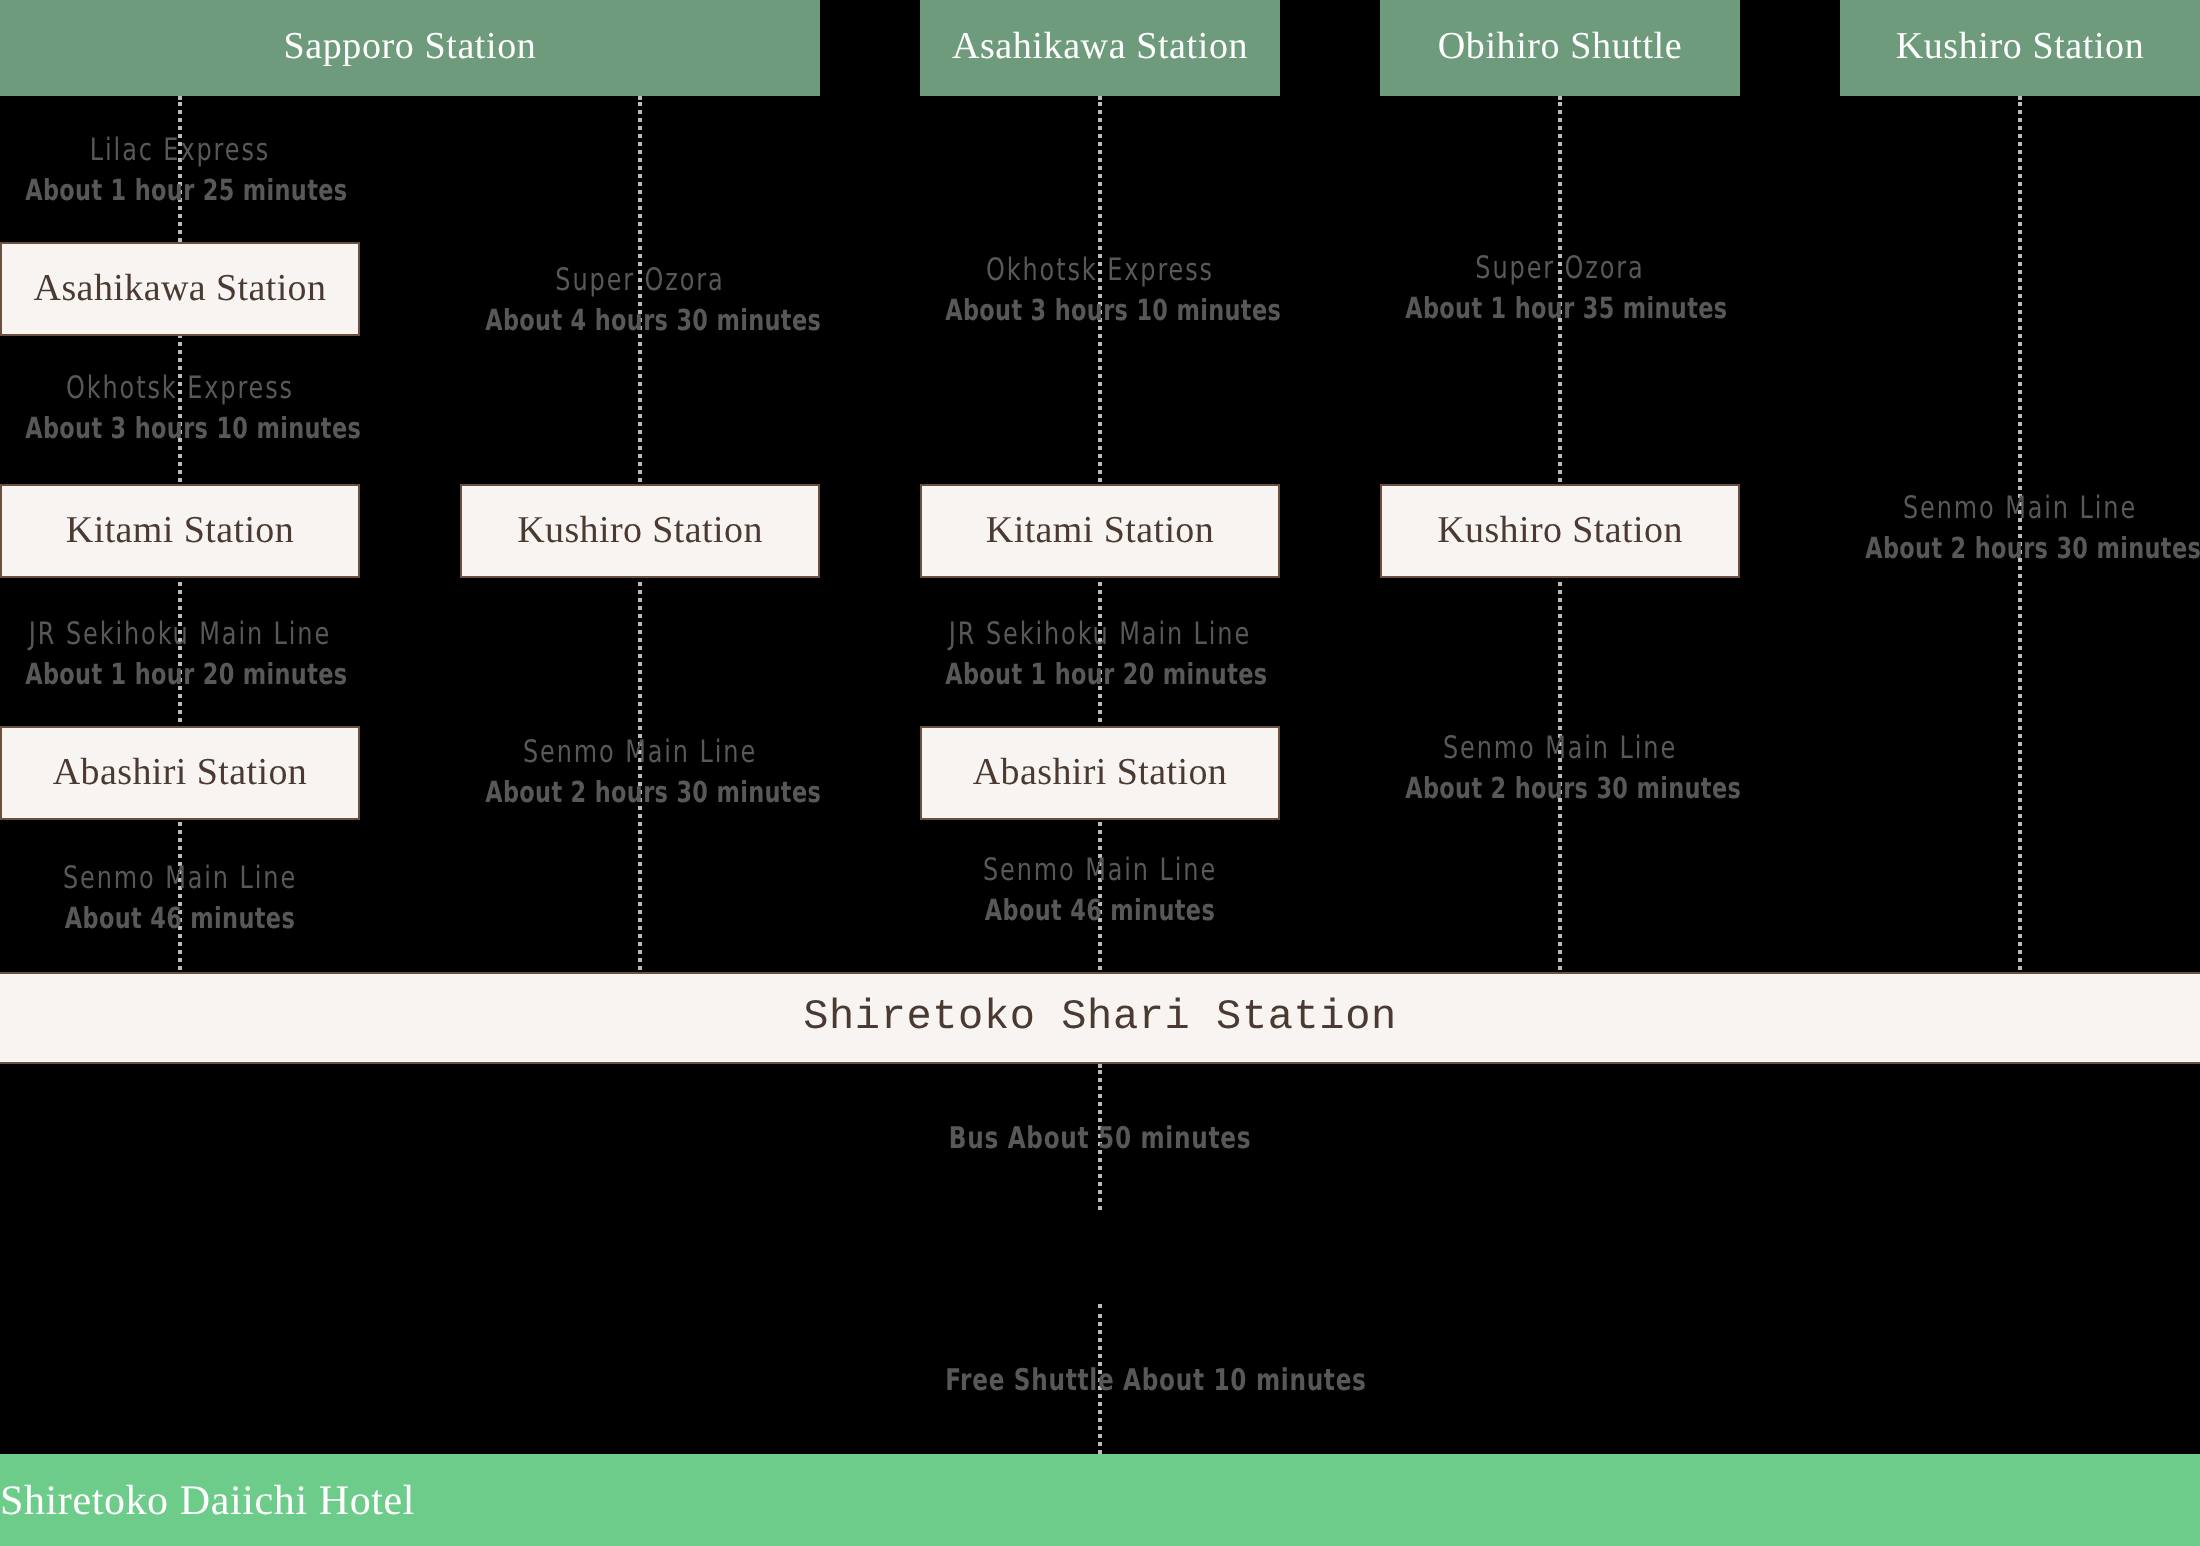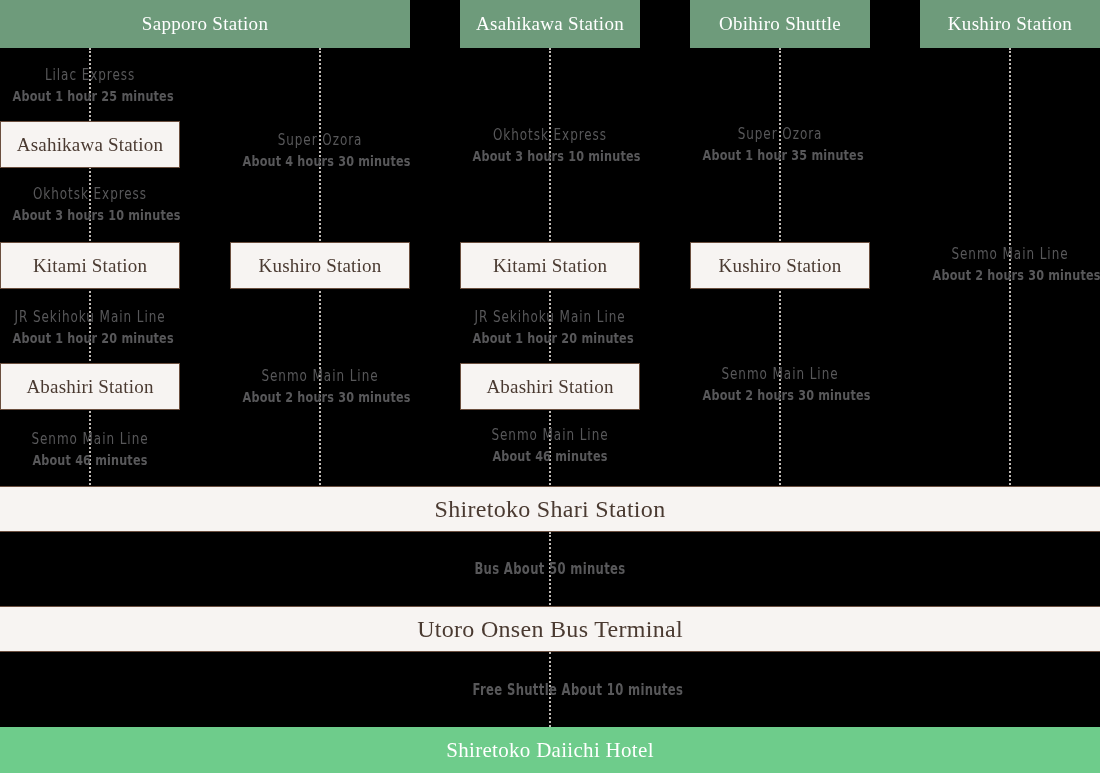--- a/index.html
+++ b/index.html
@@ -68,37 +68,36 @@
     height: 46px;
     background: #f7f4f2;
     border-top: 1px solid #6b4f3f;
     border-bottom: 1px solid #6b4f3f;
     box-sizing: border-box;
     display: flex;
     align-items: center;
     justify-content: center;
   }
   .bar span {
-    font-family: Liberation Serif, serif;
-    font-size: 24px;
+    font-family: Liberation Mono, monospace;
+    font-size: 21px;
     color: #4a3a31;
     letter-spacing: .3px;
     white-space: nowrap;
   }
 
   
   .footer {
     position: absolute;
     left: 0;
     width: 1100px;
     height: 46px;
     background: #6ecc8b;
     display: flex;
     align-items: center;
-    justify-content: center;
   }
   .footer span {
     font-family: "Liberation Serif", "DejaVu Serif", serif;
     font-size: 21px;
     color: #ffffff;
     letter-spacing: .3px;
     white-space: nowrap;
   }
 
   
@@ -234,23 +233,20 @@
   </div>
 
   <div class="bar" style="top:486px;">
     <span>Shiretoko Shari Station</span>
   </div>
 
   <div class="leg single" style="left:460px; top:559px; width:180px;">
     <span class="line">Bus About 50 minutes</span>
   </div>
 
-  <div class="bar" style="top:606px;">
-    <span>Utoro Onsen Bus Terminal</span>
-  </div>
 
   <div class="leg single" style="left:460px; top:680px; width:180px;">
     <span class="line">Free Shuttle About 10 minutes</span>
   </div>
 
   <div class="footer" style="top:727px;">
     <span>Shiretoko Daiichi Hotel</span>
   </div>
 
 </div>

